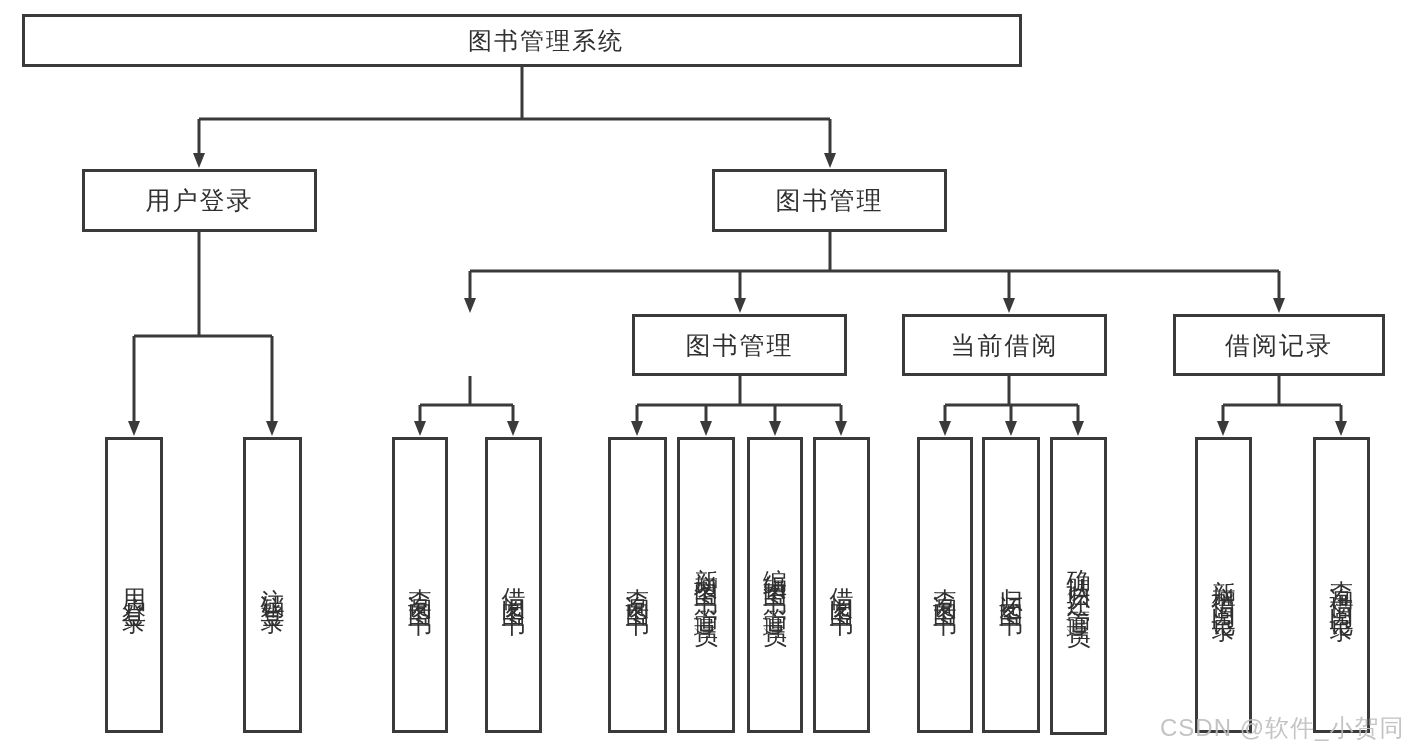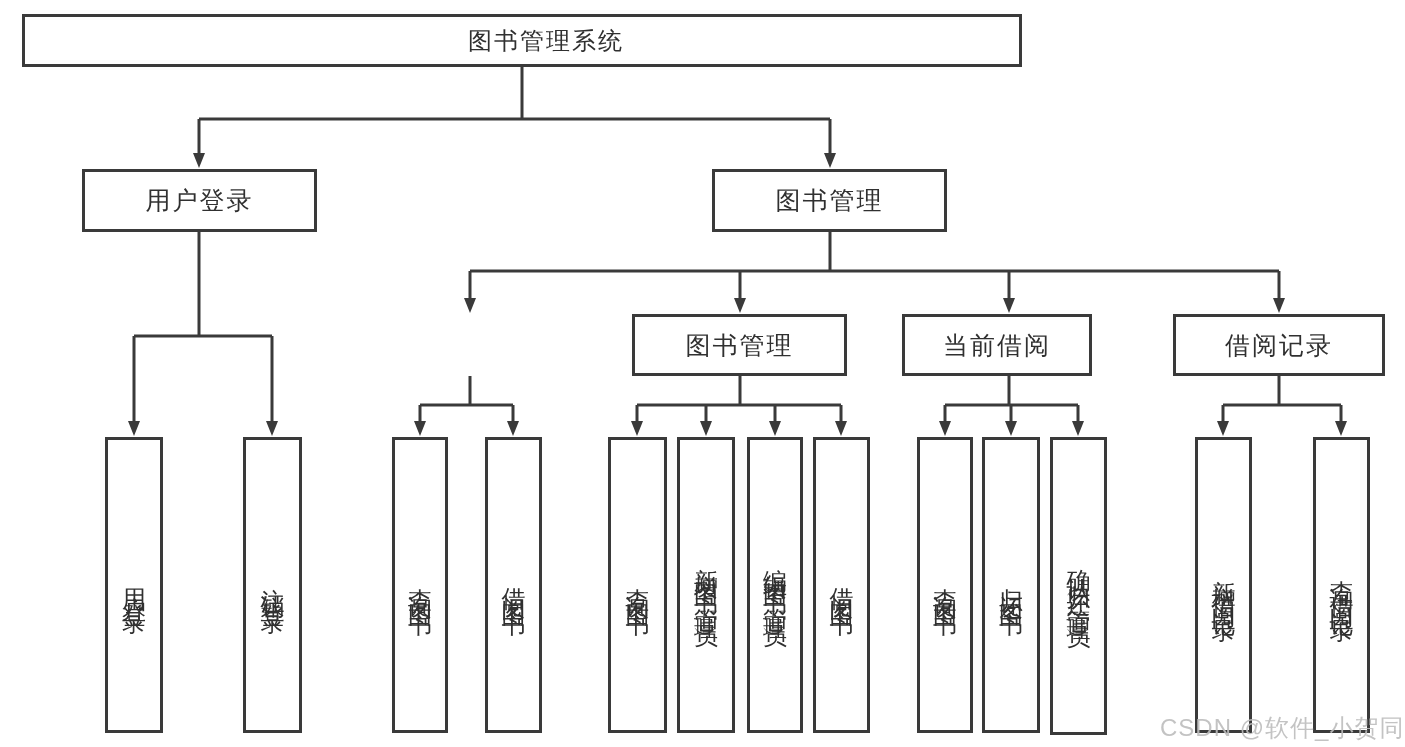--- a/index.html
+++ b/index.html
@@ -87,21 +87,21 @@
       <path class="arrowheads" d="M1217 421 h12 L1223 436 Z M1335 421 h12 L1341 436 Z"></path>
     </g>
   </svg>
 
   <div class="box root-box" style="left:22px;top:14px;width:1000px;height:53px">图书管理系统</div>
 
   <div class="box h-label" style="left:82px;top:169px;width:235px;height:63px">用户登录</div>
   <div class="box h-label" style="left:712px;top:169px;width:235px;height:63px">图书管理</div>
 
   <div class="box h-label" style="left:632px;top:314px;width:215px;height:62px">图书管理</div>
-  <div class="box h-label" style="left:902px;top:314px;width:190px;height:62px">当前借阅</div>
+  <div class="box h-label" style="left:902px;top:314px;width:205px;height:62px">当前借阅</div>
   <div class="box h-label" style="left:1173px;top:314px;width:212px;height:62px">借阅记录</div>
 
   <div class="box leaf" style="left:105px;top:437px;width:58px;height:296px">用户登录</div>
   <div class="box leaf" style="left:243px;top:437px;width:59px;height:296px">注销登录</div>
 
   <div class="box leaf" style="left:392px;top:437px;width:56px;height:296px">查询图书</div>
   <div class="box leaf" style="left:485px;top:437px;width:57px;height:296px">借阅图书</div>
 
   <div class="box leaf" style="left:608px;top:437px;width:59px;height:296px">查询图书</div>
   <div class="box leaf" style="left:677px;top:437px;width:58px;height:296px">新增图书（管理员）</div>

